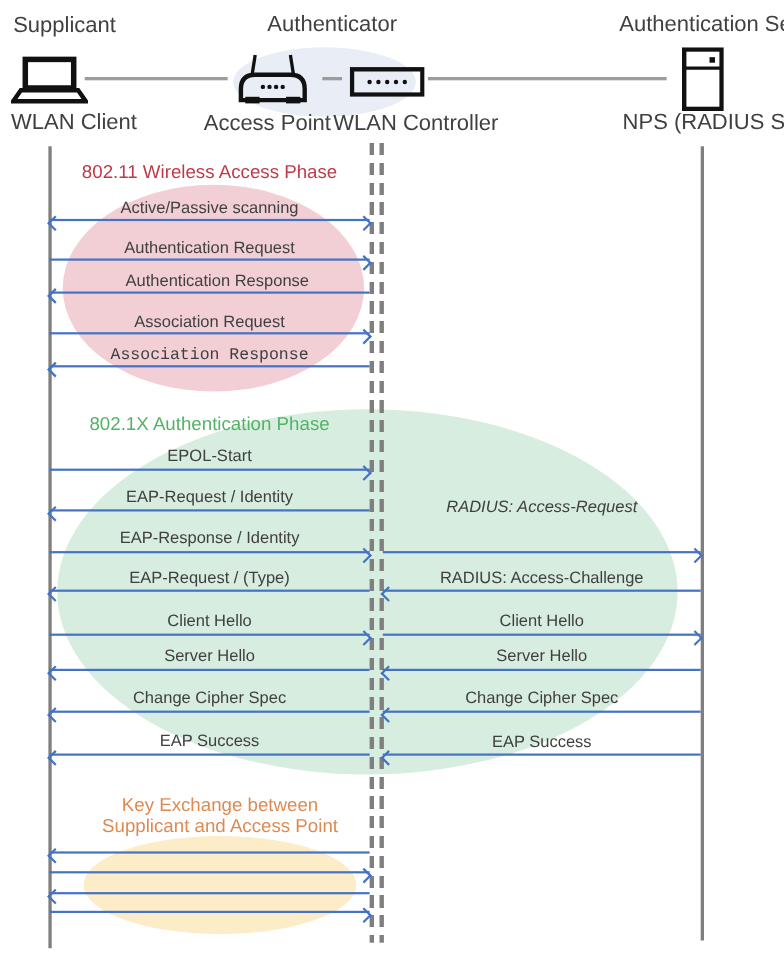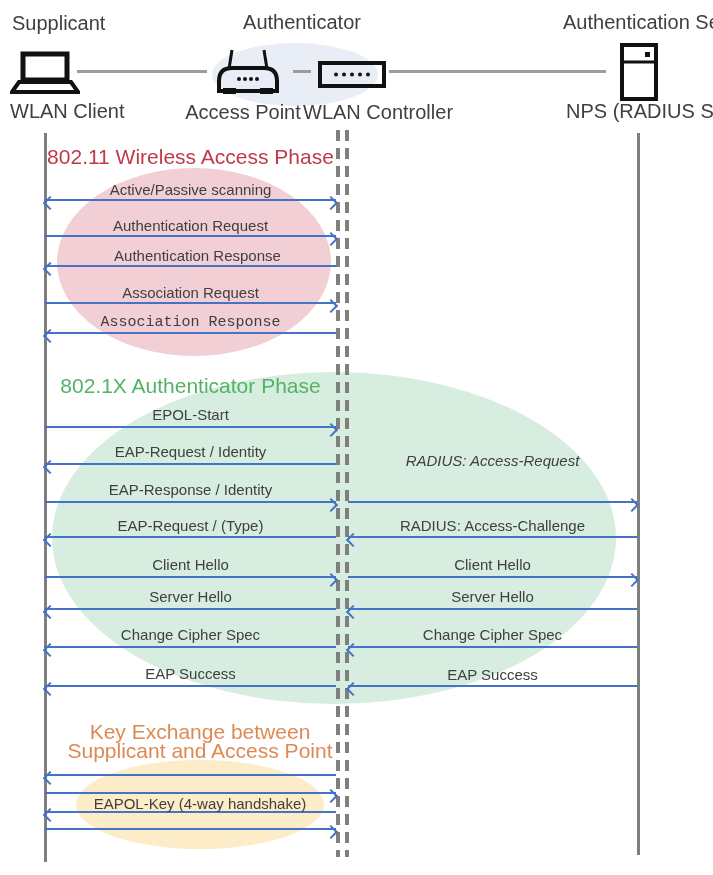--- a/index.html
+++ b/index.html
@@ -16,21 +16,21 @@
   
   .ellipse{position:absolute;border-radius:50%;z-index:0;}
   
   .arrow{position:absolute;height:0;border-top:2px solid #4472C4;color:#4472C4;z-index:2;}
   .arrow.right::after{content:"";position:absolute;right:0;top:-3px;width:8px;height:8px;
     border-top:2px solid currentColor;border-right:2px solid currentColor;transform:rotate(45deg);}
   .arrow.left::before{content:"";position:absolute;left:0;top:-3px;width:8px;height:8px;
     border-bottom:2px solid currentColor;border-left:2px solid currentColor;transform:rotate(45deg);}
   .msg{position:absolute;font-size:15px;line-height:18px;text-align:center;white-space:nowrap;
        color:#404040;z-index:3;}
-  .phase-title{position:absolute;font-size:21px;line-height:19px;text-align:center;
+  .phase-title{position:absolute;font-size:17px;line-height:19px;text-align:center;
        white-space:nowrap;z-index:3;}
   .t-red{color:#BE3A48;}
   .t-green{color:#53B365;}
   .t-orange{color:#DD8A52;}
   .icon{position:absolute;z-index:2;}
 </style>
 </head>
 <body>
 
 <div id="stage">
@@ -99,21 +99,21 @@
   <div class="msg" style="left:52px;top:247px;width:291px;">Authentication Response</div>
   <div class="arrow left" style="left:45px;top:265px;width:291px;"></div>
 
   <div class="msg" style="left:45px;top:284px;width:291px;">Association Request</div>
   <div class="arrow right" style="left:45px;top:302px;width:291px;"></div>
 
   <div class="msg" style="left:45px;top:314px;width:291px;font-family:Liberation Mono, monospace;">Association Response</div>
   <div class="arrow left" style="left:45px;top:332px;width:291px;"></div>
 
   <div class="ellipse" style="left:52px;top:372px;width:564px;height:332px;background:#D7EDDF;"></div>
-  <div class="phase-title t-green" style="left:45px;top:376px;width:291px;">802.1X Authenticator Phase</div>
+  <div class="phase-title t-green" style="left:45px;top:376px;width:291px;">802.1X Authentication Phase</div>
 
   <div class="msg" style="left:45px;top:406px;width:291px;">EPOL-Start</div>
   <div class="arrow right" style="left:45px;top:426px;width:291px;"></div>
 
   <div class="msg" style="left:45px;top:443px;width:291px;">EAP-Request / Identity</div>
   <div class="arrow left" style="left:45px;top:463px;width:291px;"></div>
 
   <div class="msg" style="left:45px;top:481px;width:291px;">EAP-Response / Identity</div>
   <div class="arrow right" style="left:45px;top:501px;width:291px;"></div>
 
@@ -151,17 +151,16 @@
   <div class="arrow left" style="left:348px;top:685px;width:289px;"></div>
 
   <div class="ellipse" style="left:76px;top:760px;width:248px;height:89px;background:#FCEDC8;"></div>
   <div class="phase-title t-orange" style="left:50px;top:722px;width:300px;">
     <div>Key Exchange between</div>
     <div>Supplicant and Access Point</div>
   </div>
 
   <div class="arrow left" style="left:45px;top:774px;width:291px;"></div>
   <div class="arrow right" style="left:45px;top:792px;width:291px;"></div>
-  <div class="msg" style="left:50px;top:795px;width:300px;">EAPOL-Key (4-way handshake)</div>
   <div class="arrow left" style="left:45px;top:811px;width:291px;"></div>
   <div class="arrow right" style="left:45px;top:828px;width:291px;"></div>
 
 </div>
 
 </body></html>

